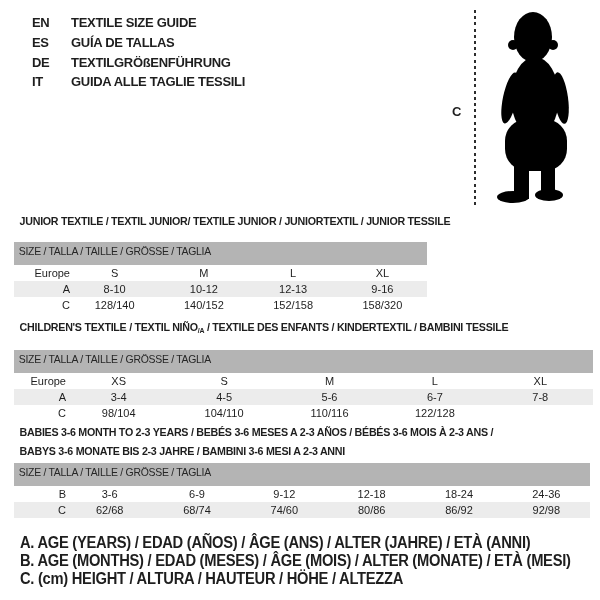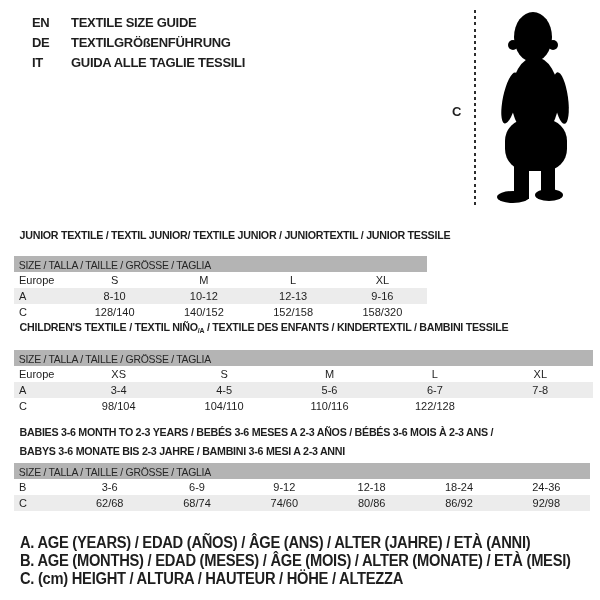--- a/index.html
+++ b/index.html
@@ -16,40 +16,40 @@
   
   .height-line{
     position:absolute;left:474px;top:10px;width:2px;height:198px;
     background-image:repeating-linear-gradient(to bottom,#2d2d2d 0 3px,transparent 3px 6.2px);
   }
   .height-label{position:absolute;left:452px;top:104px;font-weight:bold;font-size:13px;}
   .baby-svg{position:absolute;left:481px;top:5px;}
 
   
   .tbl-section{position:absolute;left:14px;}
-  #sec-junior{top:229px;}
+  #sec-junior{top:215px;}
   #sec-children{top:321px;}
   #sec-babies{top:423px;}
   .tbl-title{
     font-weight:bold;font-size:11.5px;line-height:13px;padding-left:6px;
     letter-spacing:-0.3px;white-space:nowrap;transform:scaleX(.93);transform-origin:0 50%;
   }
   #sec-babies .tbl-title{line-height:19px;}
   .title-sub{font-size:7.5px;vertical-align:-2px;}
   #sec-junior .size-bar{margin-top:14px;}
   #sec-children .size-bar{margin-top:13px;}
   #sec-babies .size-bar{margin-top:2px;}
-  .size-bar{background:#b4b4b4;height:16px;line-height:15px;}
+  .size-bar{background:#b4b4b4;height:23px;line-height:15px;}
   .size-bar-text{
     display:inline-block;padding-left:5px;font-size:11px;color:#262626;
     letter-spacing:-0.3px;white-space:nowrap;transform:scaleX(.95);transform-origin:0 50%;
   }
   .trow{display:grid;font-size:11px;height:16px;line-height:16px;}
   .trow .cell{text-align:center;white-space:nowrap;}
-  .trow .cell.first{text-align:left;padding-left:5px;}
+  .trow .cell.first{text-align:right;padding-left:5px;}
   .alt{background:#ececec;}
   .w-junior{width:413px;}
   .cols-junior{width:413px;grid-template-columns:56px repeat(4,1fr);}
   .w-children{width:579px;}
   .cols-children{width:579px;grid-template-columns:52px repeat(5,1fr);}
   .w-babies{width:576px;}
   .cols-babies{width:576px;grid-template-columns:52px repeat(6,1fr);}
 
   
   .footnotes{position:absolute;left:20px;top:534px;font-weight:bold;font-size:16px;line-height:18px;}
@@ -57,20 +57,24 @@
 </style>
 </head>
 <body>
 
 <div class="page">
 
   <div class="lang-block">
     <div class="lang-row">
       <span class="lang-code">EN</span>
       <span class="lang-label">TEXTILE SIZE GUIDE</span>
+    </div>
+    <div class="lang-row">
+      <span class="lang-code">ES</span>
+      <span class="lang-label">GUÍA DE TALLAS</span>
     </div>
     <div class="lang-row">
       <span class="lang-code">DE</span>
       <span class="lang-label">TEXTILGRÖßENFÜHRUNG</span>
     </div>
     <div class="lang-row">
       <span class="lang-code">IT</span>
       <span class="lang-label">GUIDA ALLE TAGLIE TESSILI</span>
     </div>
   </div>

